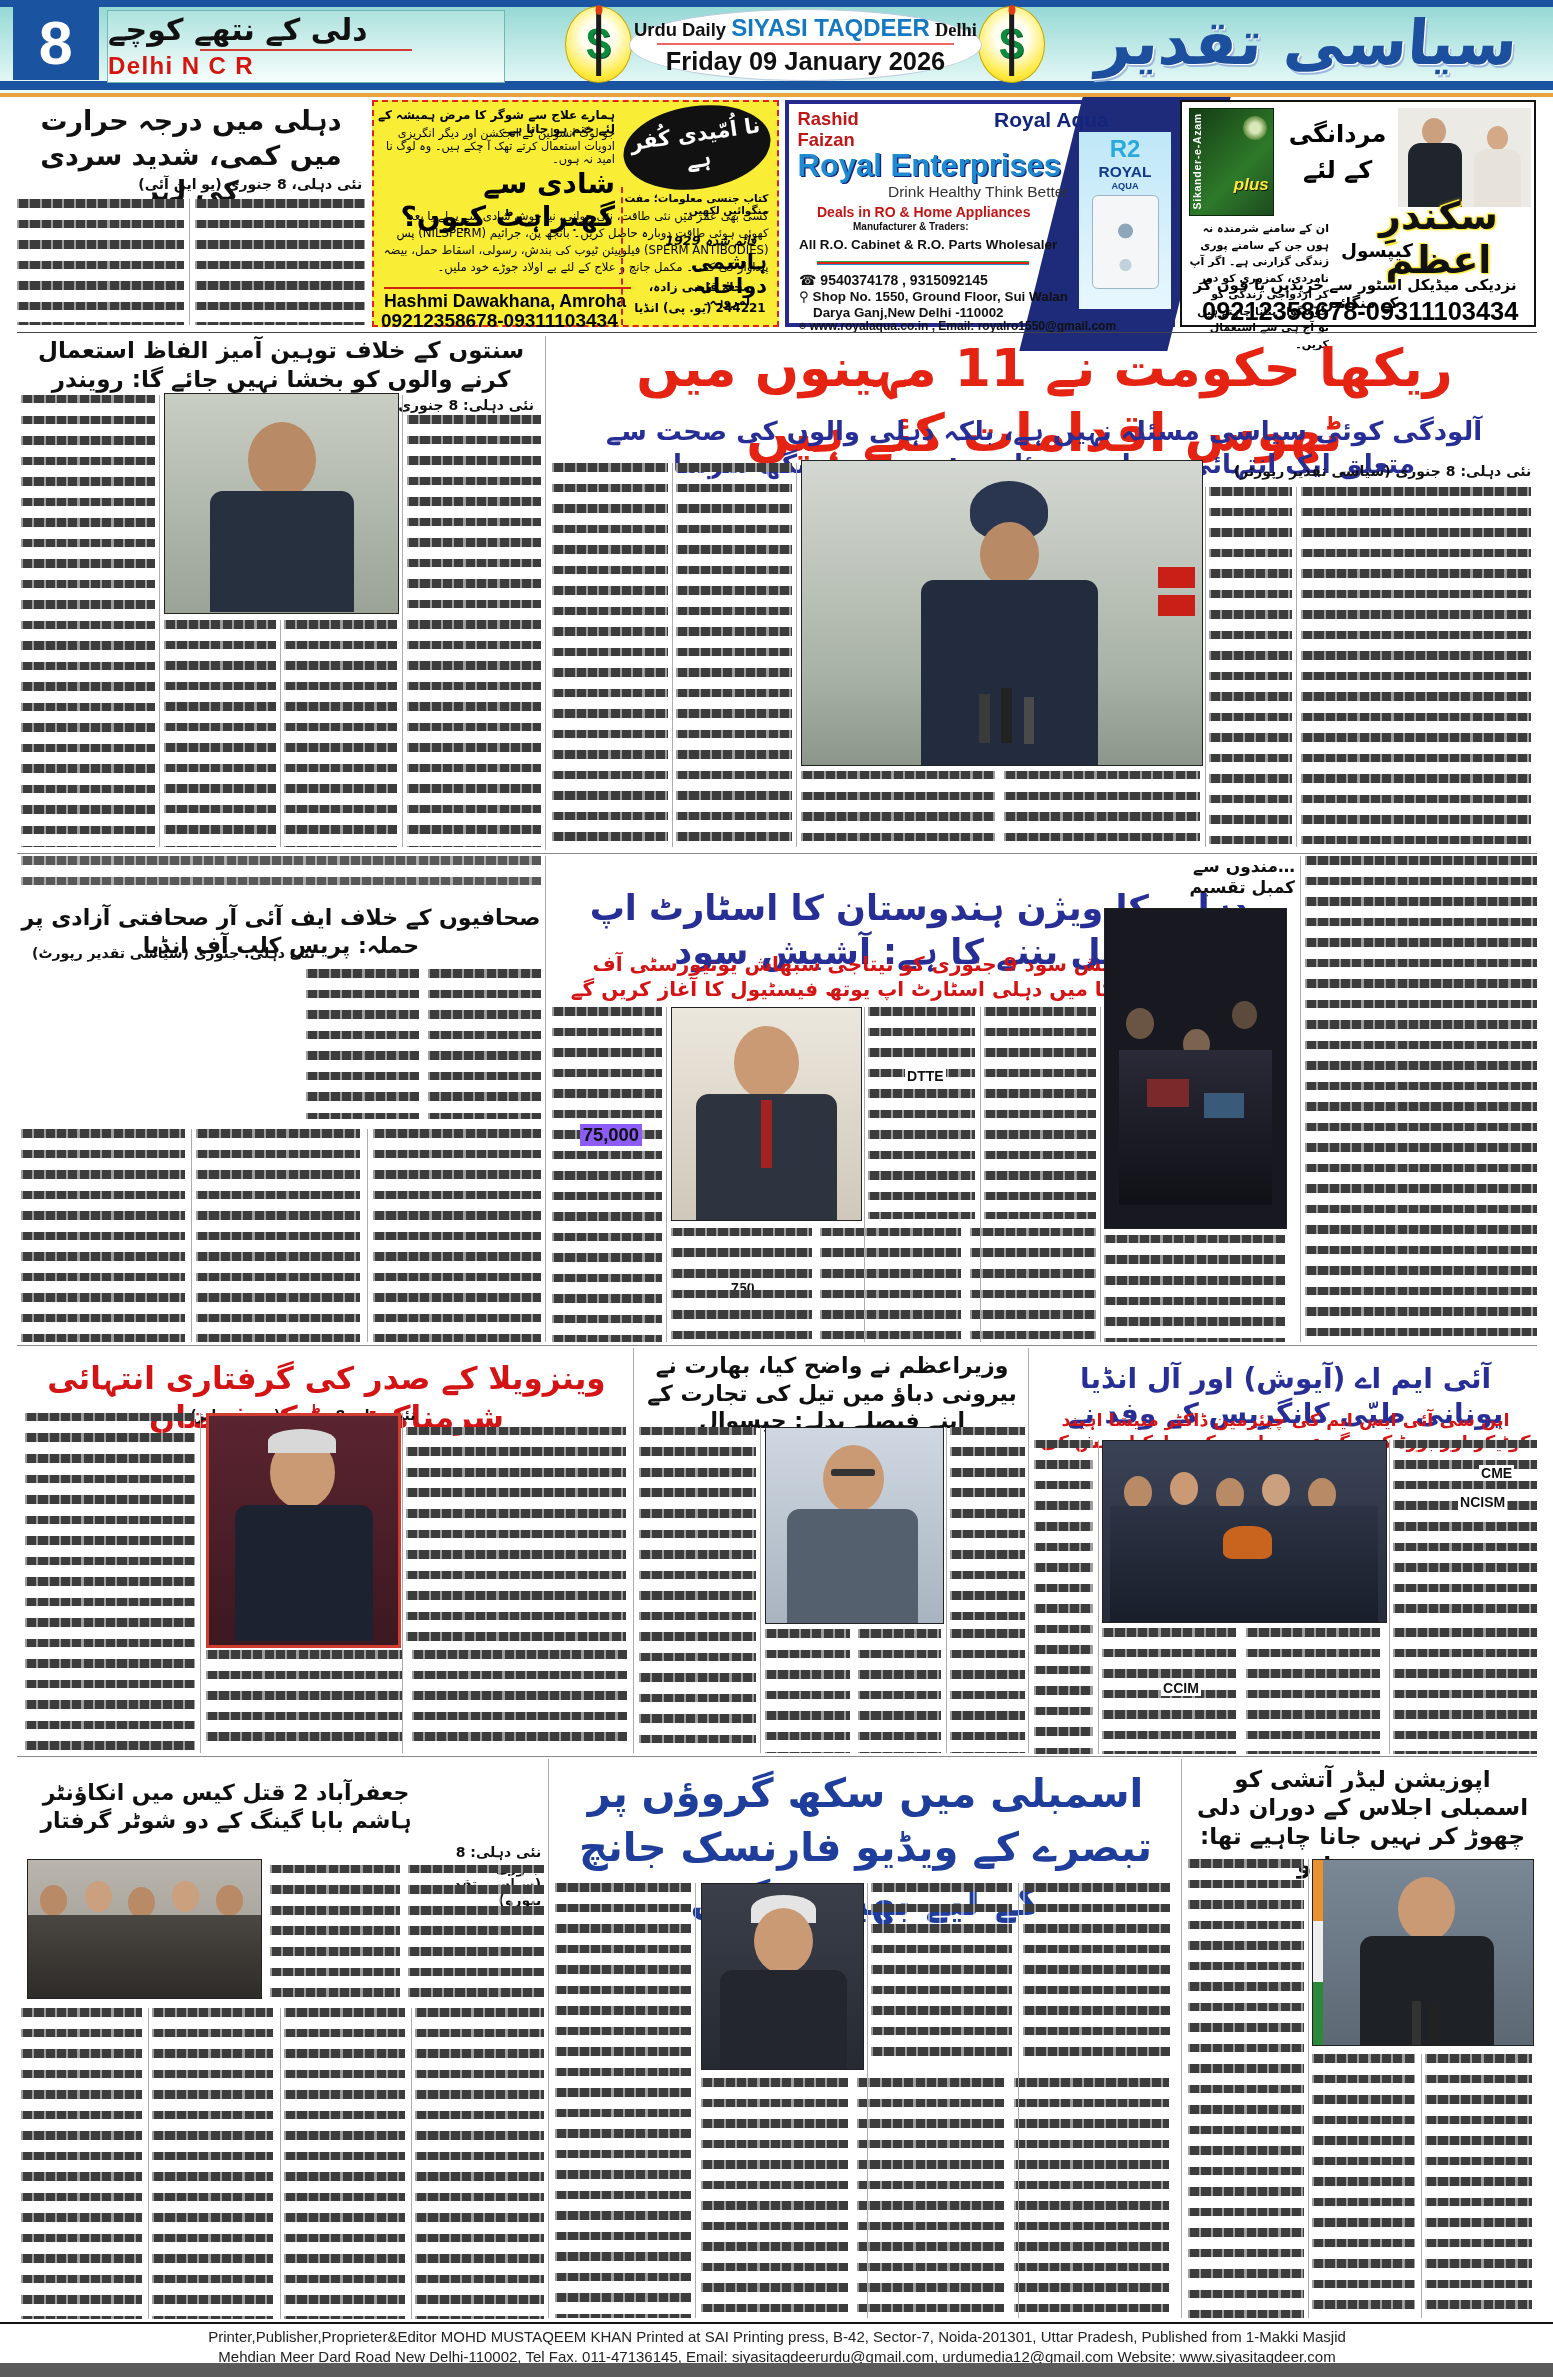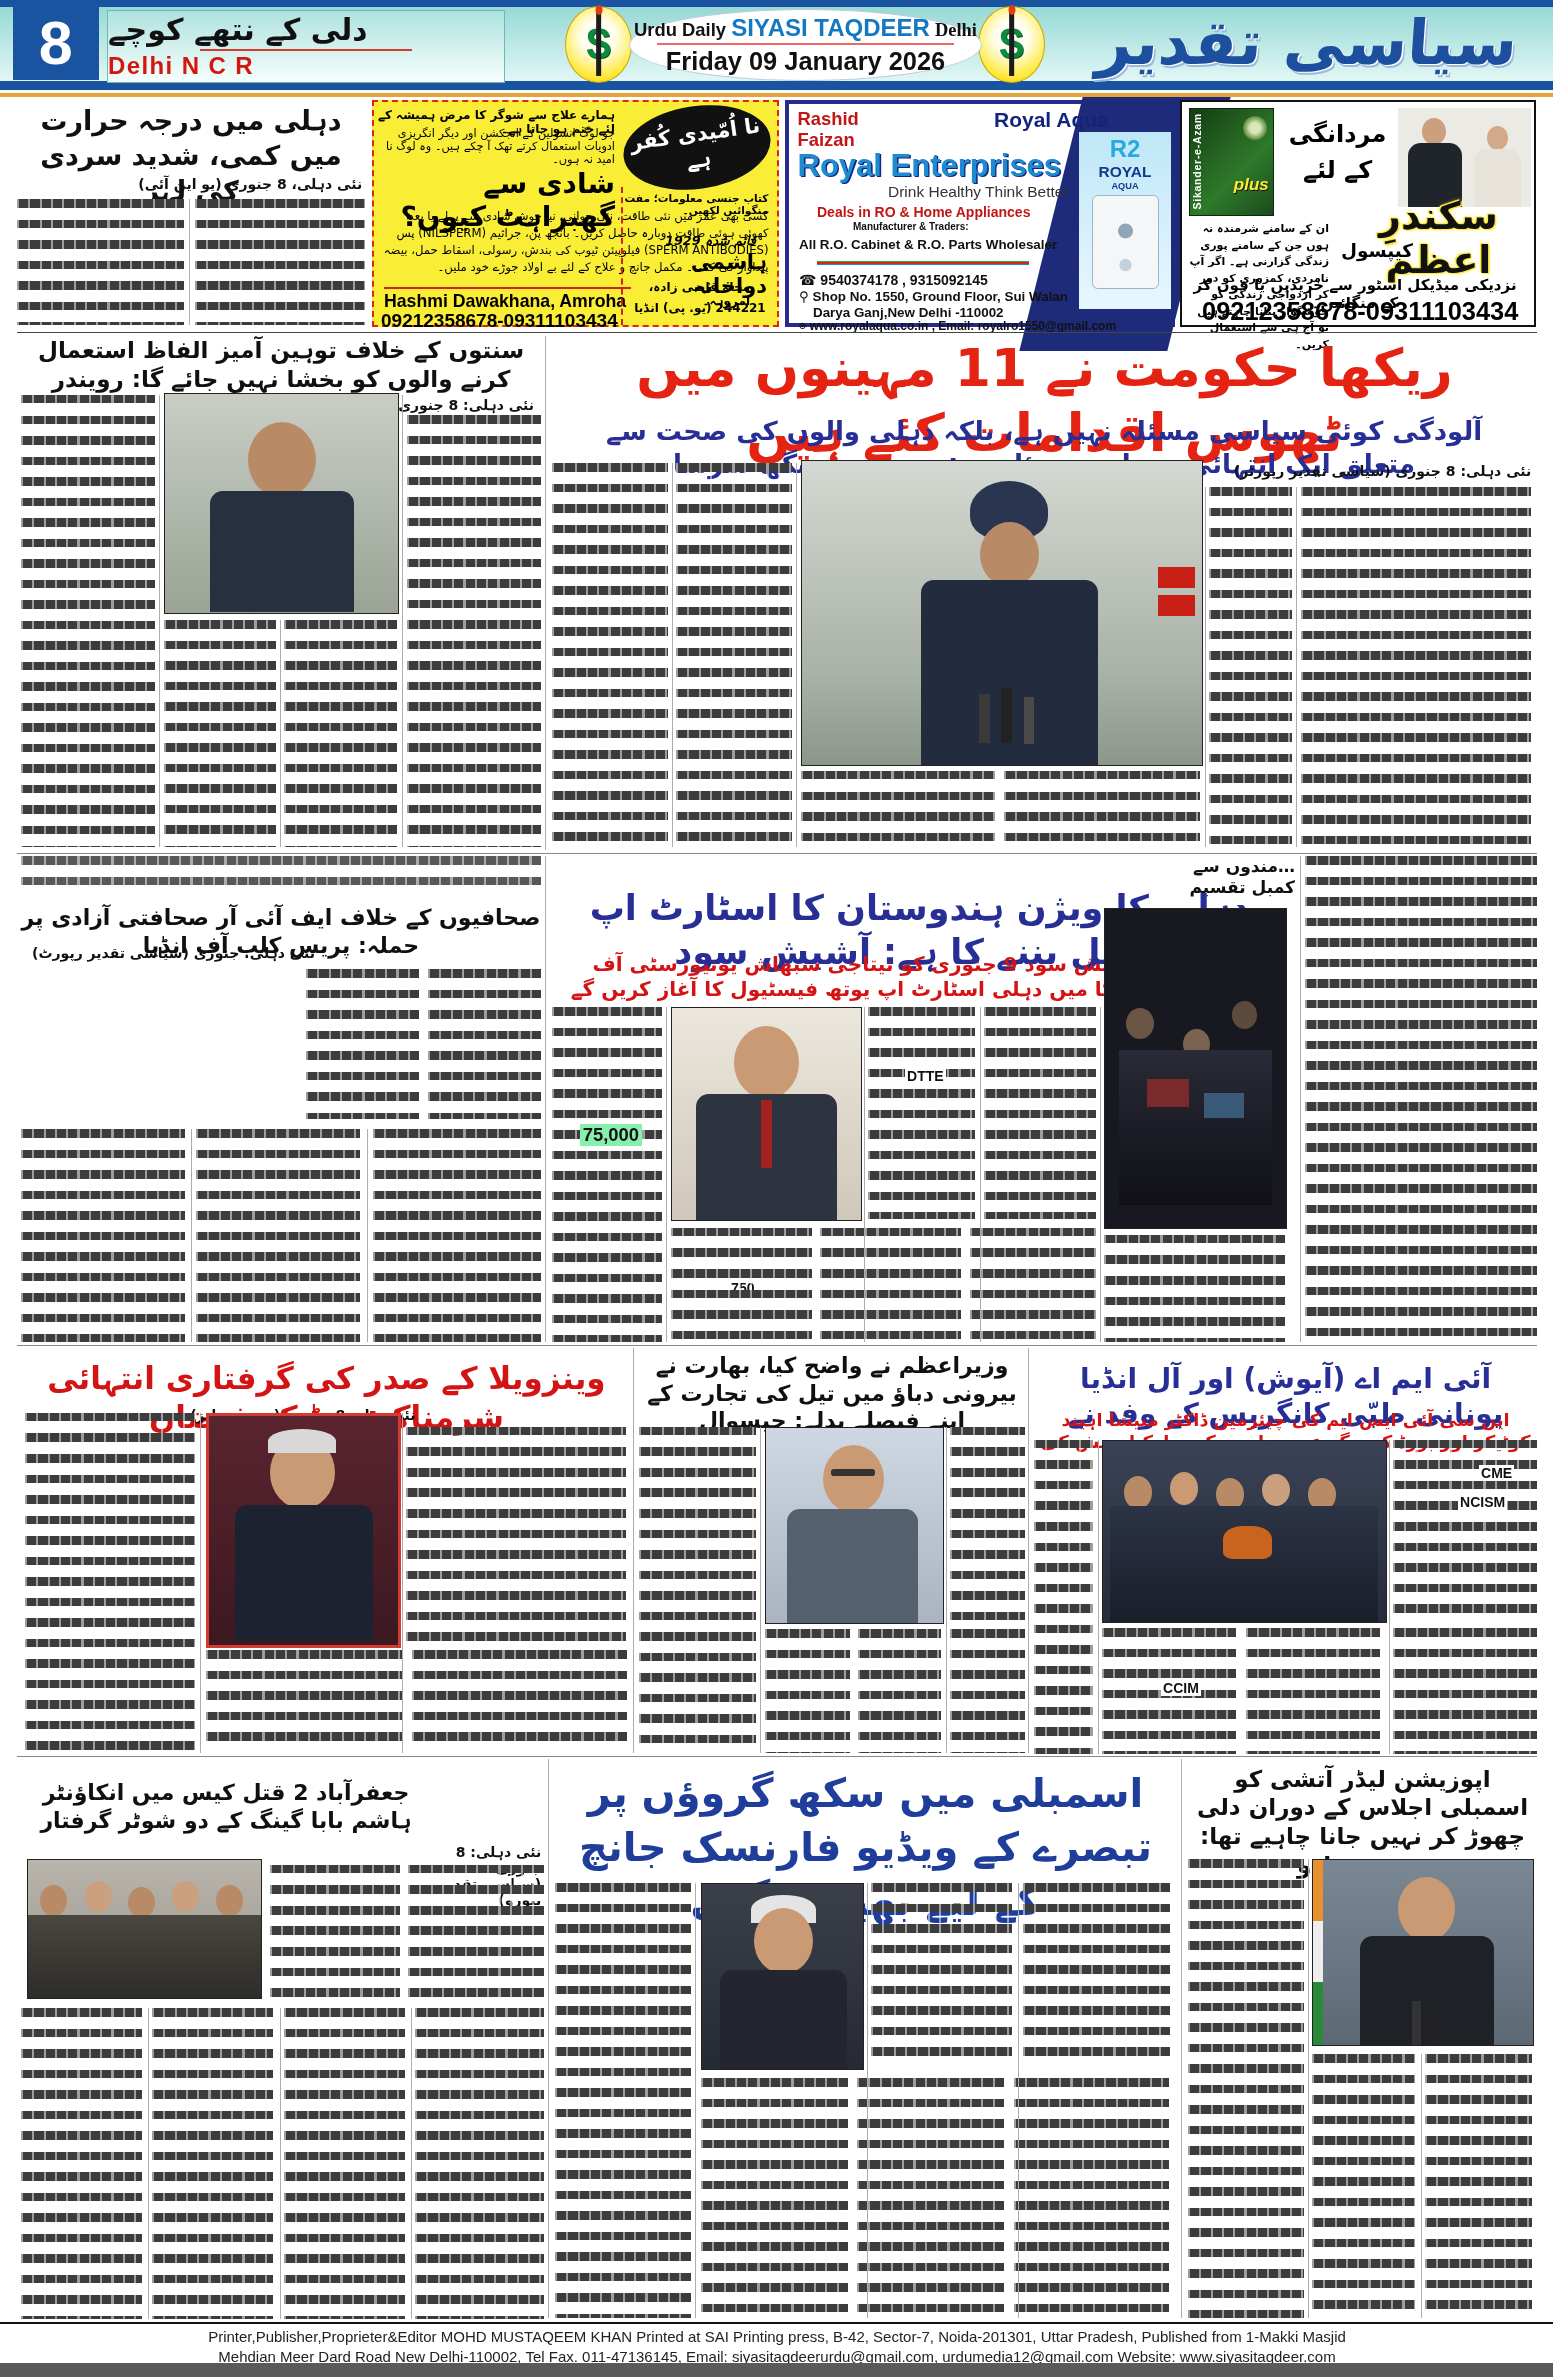--- a/index.html
+++ b/index.html
@@ -234,21 +234,21 @@
       <div class="head-c" style="left:21px;top:99px;width:28px;height:31px;background:#6a5544"></div>
       <div class="head-c" style="left:78px;top:120px;width:27px;height:30px;background:#7a6450"></div>
       <div class="head-c" style="left:127px;top:92px;width:25.4px;height:28px;background:#5c4a3c"></div>
       <div style="position:absolute;left:14px;top:141px;width:153px;height:155px;background:linear-gradient(to bottom,#2a2a38,#101016)"></div>
       <div style="position:absolute;left:42px;top:170px;width:42px;height:28px;background:#7a2a2a"></div>
       <div style="position:absolute;left:99px;top:184px;width:40px;height:25.4px;background:#3a5a7a"></div>
     </div>
     <div class="abs sim" style="left:0;top:151px;width:110px;height:335px"></div>
     <div class="abs sim" style="left:316px;top:151px;width:107px;height:212px"></div>
     <div class="abs sim" style="left:432px;top:151px;width:112px;height:212px"></div>
-    <div class="tok" style="left:28px;top:268px;font-size:18.4px;background:#86efac;padding:0 2.8px">75,000</div>
+    <div class="tok" style="left:28px;top:268px;font-size:18.4px;background:#8b5cf6;padding:0 2.8px">75,000</div>
     <div class="tok" style="left:353px;top:212px;font-size:14px;background:#fff;padding:0 2.1px">DTTE</div>
     <div class="tok" style="left:177px;top:424px;font-size:14px;background:#fff;padding:0 2.1px">750</div>
     <div class="abs sim" style="left:119px;top:372px;width:141px;height:114px"></div>
     <div class="abs sim" style="left:268px;top:372px;width:141px;height:114px"></div>
     <div class="abs sim" style="left:418px;top:372px;width:126px;height:114px"></div>
     <div class="abs sim" style="left:552px;top:379px;width:181px;height:107px"></div>
     <div class="vrule" style="left:114px;top:151px;height:335px"></div>
     <div class="vrule" style="left:312px;top:151px;height:335px"></div>
     <div class="vrule" style="left:428px;top:151px;height:335px"></div>
     <div class="vrule" style="left:548px;top:151px;height:335px"></div>

